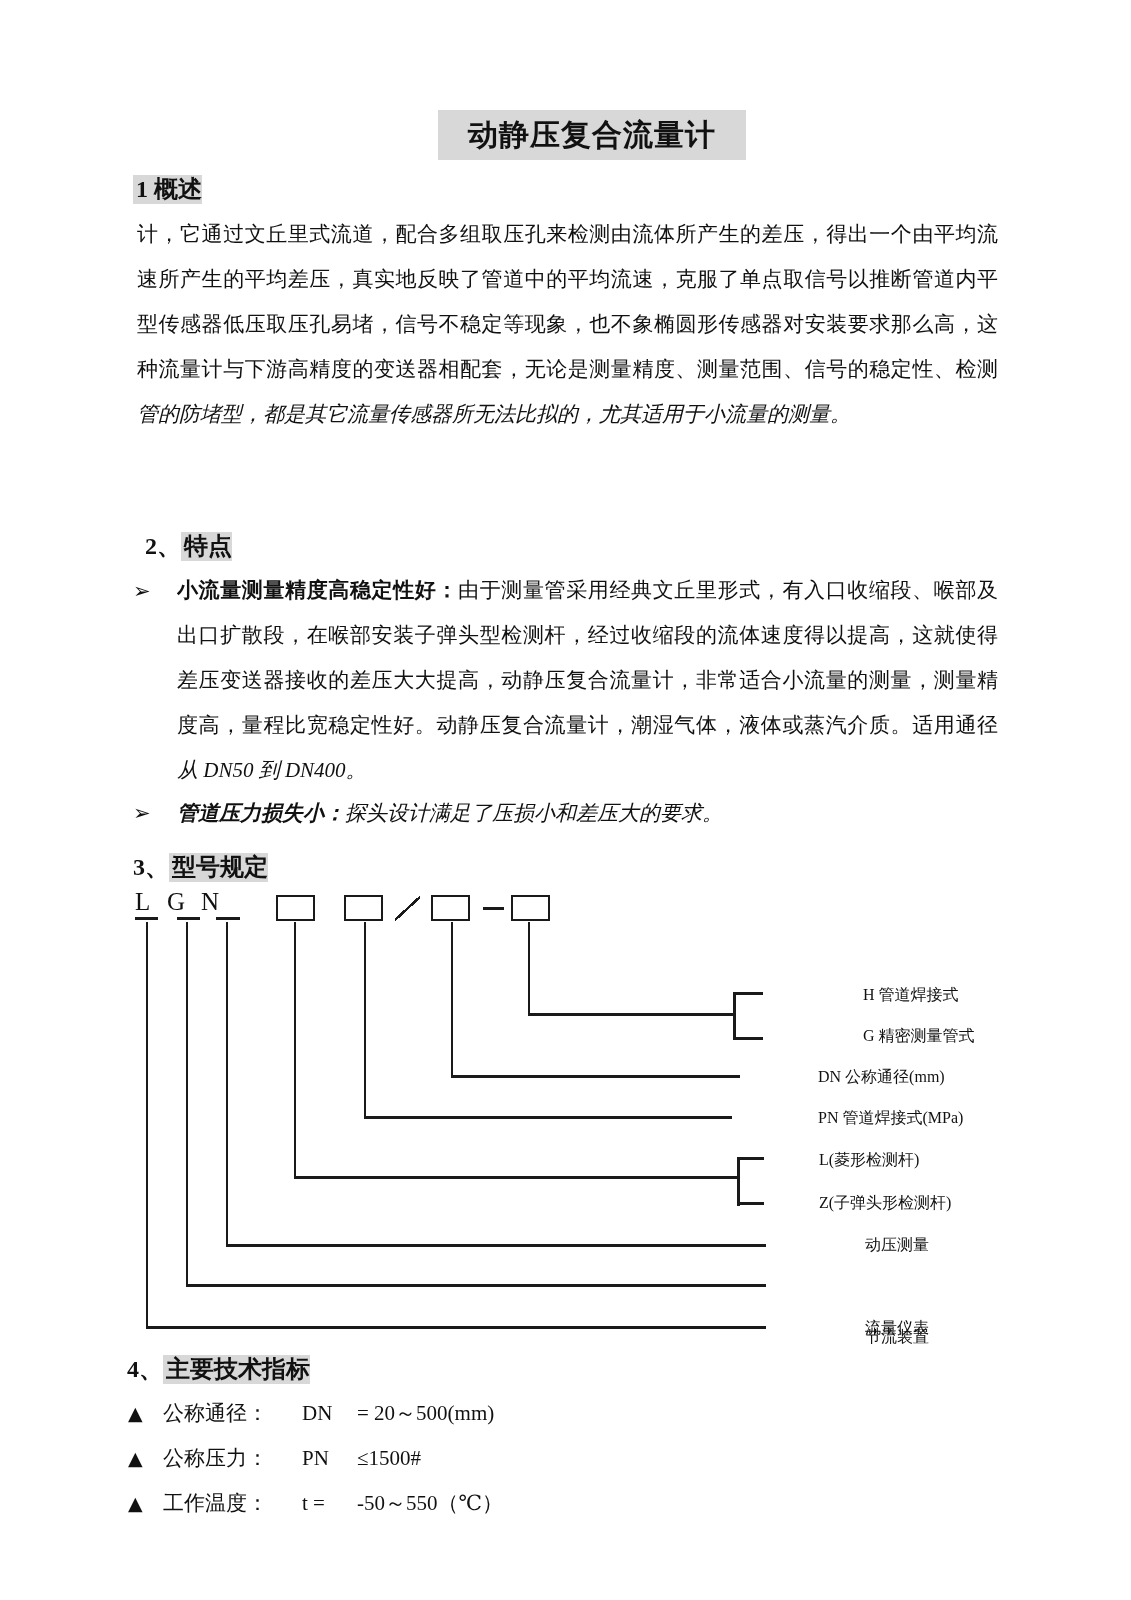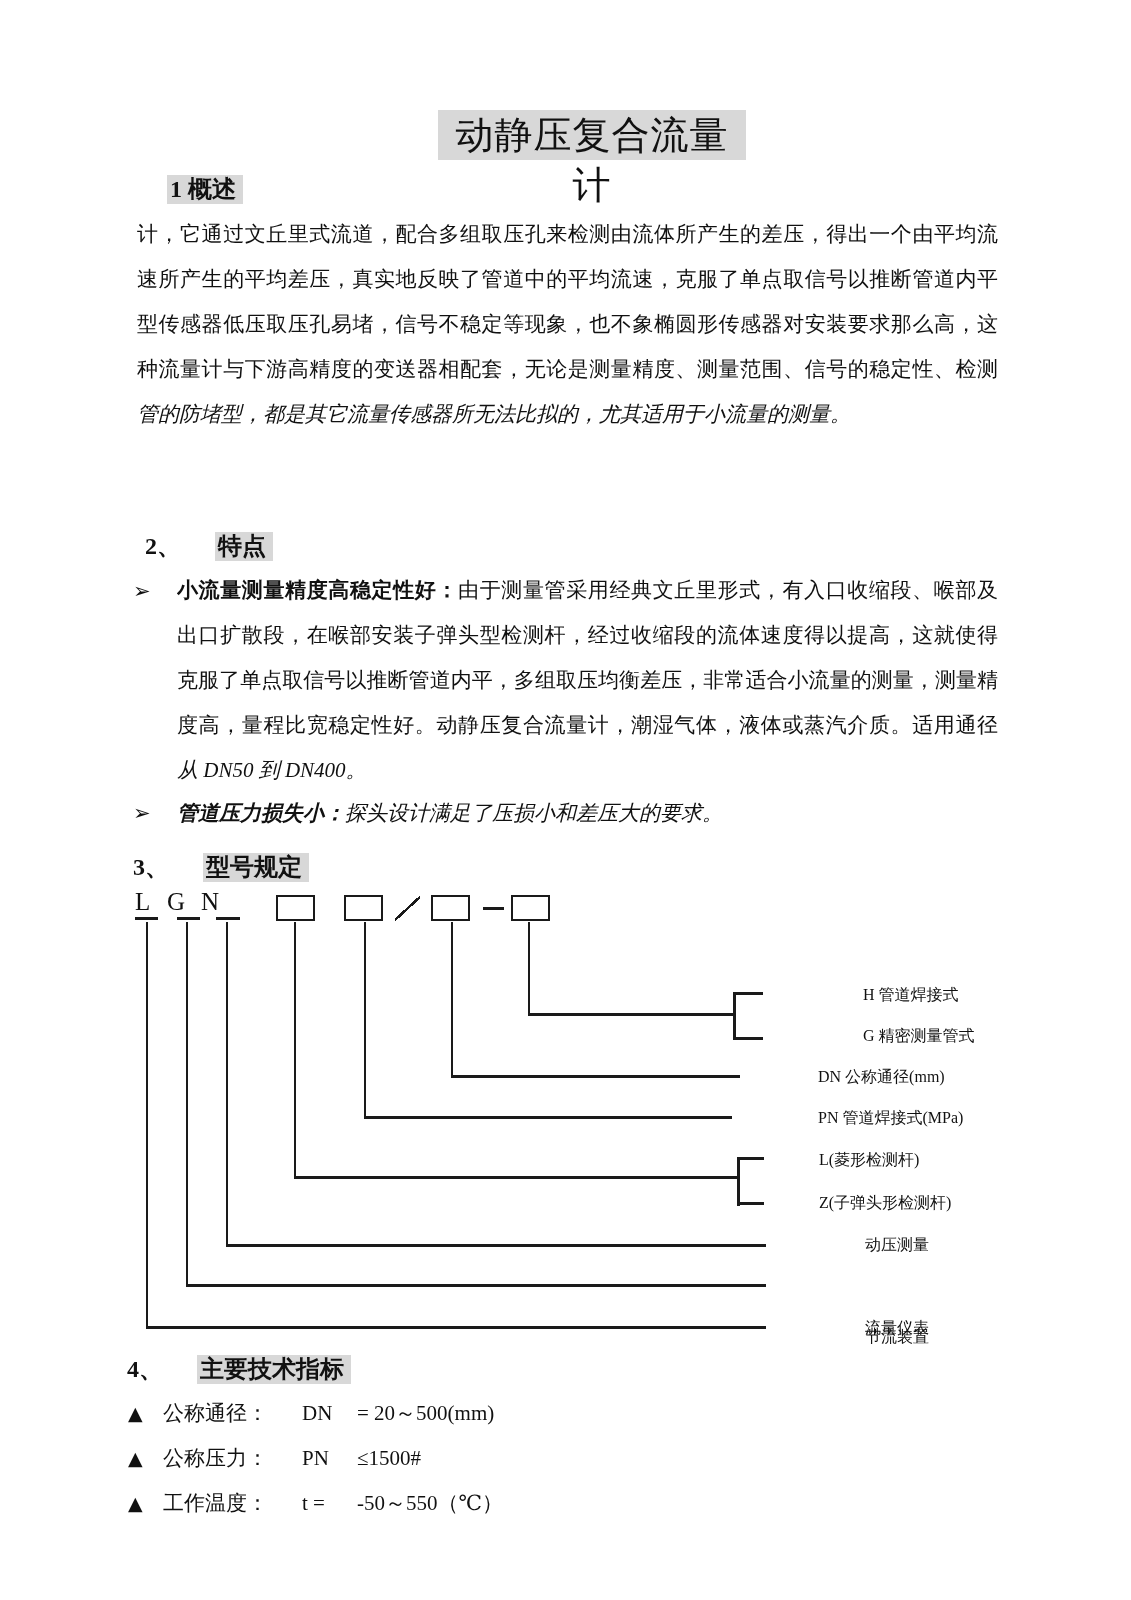--- a/index.html
+++ b/index.html
@@ -1,22 +1,22 @@
 <!DOCTYPE html>
 <html><head>
 <meta charset="utf-8">
 <style>
   html,body{margin:0;padding:0;background:#ffffff;}
   .page{position:relative;width:1131px;height:1600px;background:#ffffff;
         font-family:"Liberation Serif","DejaVu Serif",serif;color:#111;overflow:hidden;}
   .abs{position:absolute;}
   .hl{background:#d8d8d8;}
-  .title{font-size:38px;font-weight:normal;text-align:center;line-height:50px;letter-spacing:1px;}
+  .title{font-size:30px;font-weight:bold;text-align:center;line-height:50px;letter-spacing:1px;}
   .h{font-size:24px;font-weight:bold;white-space:nowrap;line-height:34px;}
-  .h .hl{padding:1px 7px 2px 3px;margin-left:34px;}
+  .h .hl{padding:1px 0 2px 3px;}
   .body-line{height:45px;line-height:45px;font-size:21px;
              text-align:justify;text-align-last:justify;word-break:break-all;overflow:hidden;}
   .body-line.last{text-align-last:left;font-style:italic;}
   .lead{font-weight:bold;}
   .marker{font-family:"DejaVu Sans","Liberation Sans",sans-serif;font-size:21px;line-height:28px;}
   .mlabel{font-size:16px;line-height:28px;white-space:nowrap;}
   .mletter{font-size:25px;line-height:28px;font-weight:normal;}
   .spec-row{height:45px;line-height:45px;font-size:21px;white-space:nowrap;}
   .spec-tri{position:absolute;left:128px;font-family:"DejaVu Sans",sans-serif;font-size:19px;}
   .spec-label{position:absolute;left:163px;}
@@ -40,21 +40,21 @@
     <div class="body-line">种流量计与下游高精度的变送器相配套，无论是测量精度、测量范围、信号的稳定性、检测</div>
     <div class="body-line last">管的防堵型，都是其它流量传感器所无法比拟的，尤其适用于小流量的测量。</div>
   </div>
 
   <div class="abs h" style="left:145px;top:529px;"><span>2、</span><span class="hl">特点</span></div>
 
   <div class="abs marker" style="left:133px;top:577px;">➢</div>
   <div class="abs" style="left:177px;top:568px;width:821px;">
     <div class="body-line"><span class="lead">小流量测量精度高稳定性好：</span><span>由于测量管采用经典文丘里形式，有入口收缩段、喉部及</span></div>
     <div class="body-line">出口扩散段，在喉部安装子弹头型检测杆，经过收缩段的流体速度得以提高，这就使得</div>
-    <div class="body-line">克服了单点取信号以推断管道内平，多组取压均衡差压，非常适合小流量的测量，测量精</div>
+    <div class="body-line">差压变送器接收的差压大大提高，动静压复合流量计，非常适合小流量的测量，测量精</div>
     <div class="body-line">度高，量程比宽稳定性好。动静压复合流量计，潮湿气体，液体或蒸汽介质。适用通径</div>
     <div class="body-line last">从 DN50 到 DN400。</div>
   </div>
 
   <div class="abs marker" style="left:133px;top:799px;">➢</div>
   <div class="abs" style="left:177px;top:791px;width:821px;">
     <div class="body-line last"><span class="lead">管道压力损失小：</span><span>探头设计满足了压损小和差压大的要求。</span></div>
   </div>
 
   <div class="abs h" style="left:133px;top:850px;"><span>3、</span><span class="hl">型号规定</span></div>

